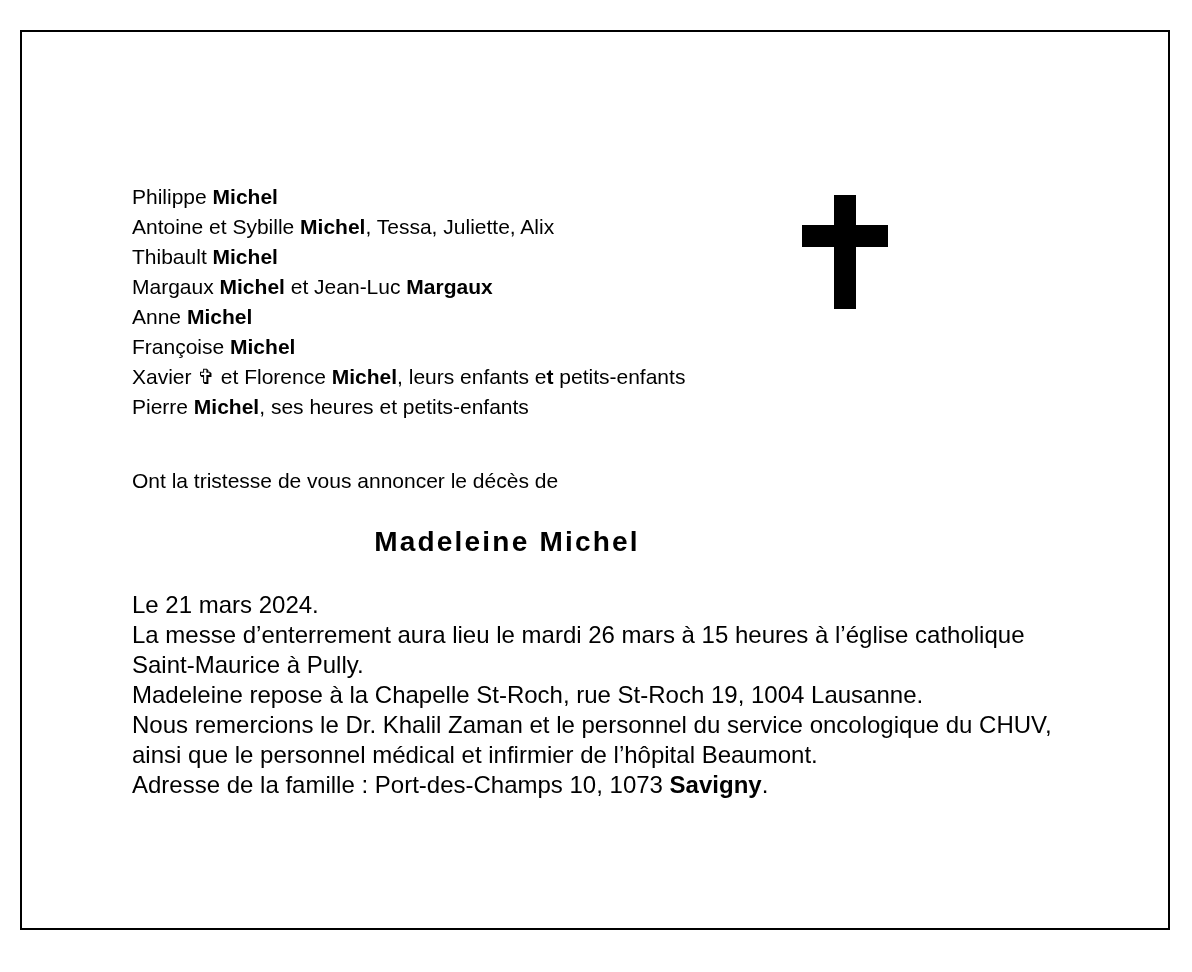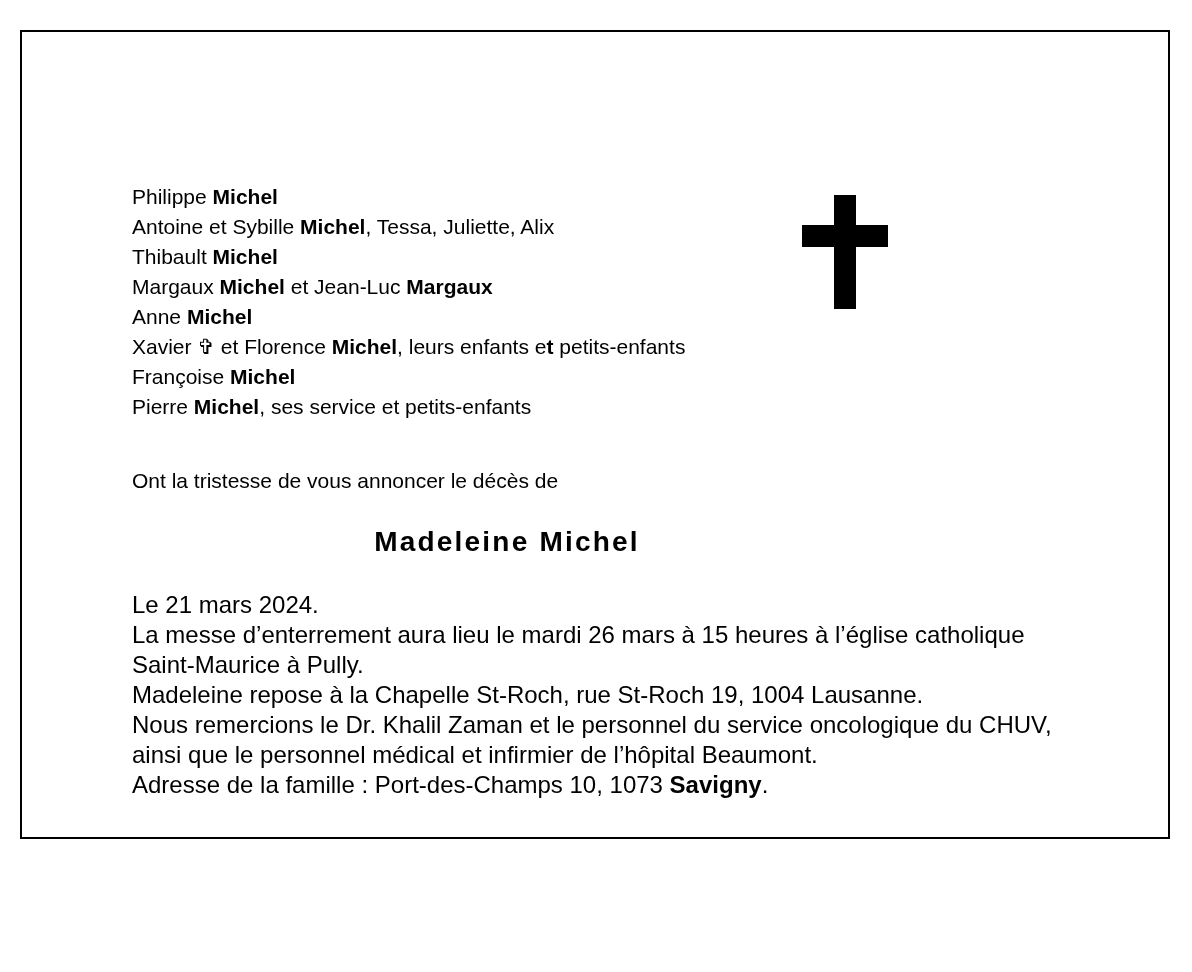--- a/index.html
+++ b/index.html
@@ -11,21 +11,21 @@
     width: 1192px;
     height: 972px;
     font-family: "Liberation Sans", sans-serif;
     color: #000000;
   }
   .notice {
     position: absolute;
     left: 20px;
     top: 30px;
     width: 1150px;
-    height: 809px;
+    height: 900px;
     border: 2px solid #000000;
     background: #ffffff;
     box-sizing: border-box;
   }
   .cross {
     position: absolute;
     left: 760px;
     top: 135px;
     width: 120px;
     height: 145px;
@@ -93,23 +93,23 @@
   </div>
 
   <div class="content">
 
     <div class="family-list">
         <div><span>Philippe </span><b>Michel</b></div>
         <div><span>Antoine et Sybille </span><b>Michel</b><span>, Tessa, Juliette, Alix</span></div>
         <div><span>Thibault </span><b>Michel</b></div>
         <div><span>Margaux </span><b>Michel</b><span> et Jean-Luc </span><b>Margaux</b></div>
         <div><span>Anne </span><b>Michel</b></div>
+        <div><span>Françoise </span><b>Michel</b></div>
         <div><span>Xavier ✞ et Florence </span><b>Michel</b><span>, leurs enfants e</span><b>t</b><span> petits-enfants</span></div>
-        <div><span>Françoise </span><b>Michel</b></div>
-        <div><span>Pierre </span><b>Michel</b><span>, ses service et petits-enfants</span></div>
+        <div><span>Pierre </span><b>Michel</b><span>, ses heures et petits-enfants</span></div>
       </div>
 
     <div class="announce">Ont la tristesse de vous annoncer le décès de</div>
 
     <div class="deceased-name">Madeleine Michel</div>
 
     <div class="details">
         <div><span>Le 21 mars 2024.</span></div>
         <div><span>La messe d’enterrement aura lieu le mardi 26 mars à 15 heures à l’église catholique
 Saint-Maurice à Pully.</span></div>

